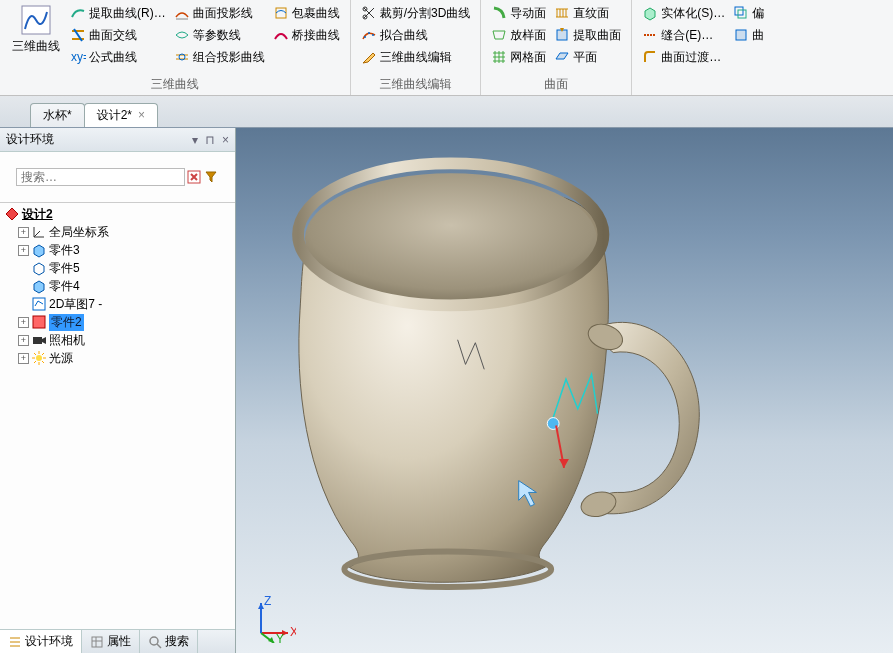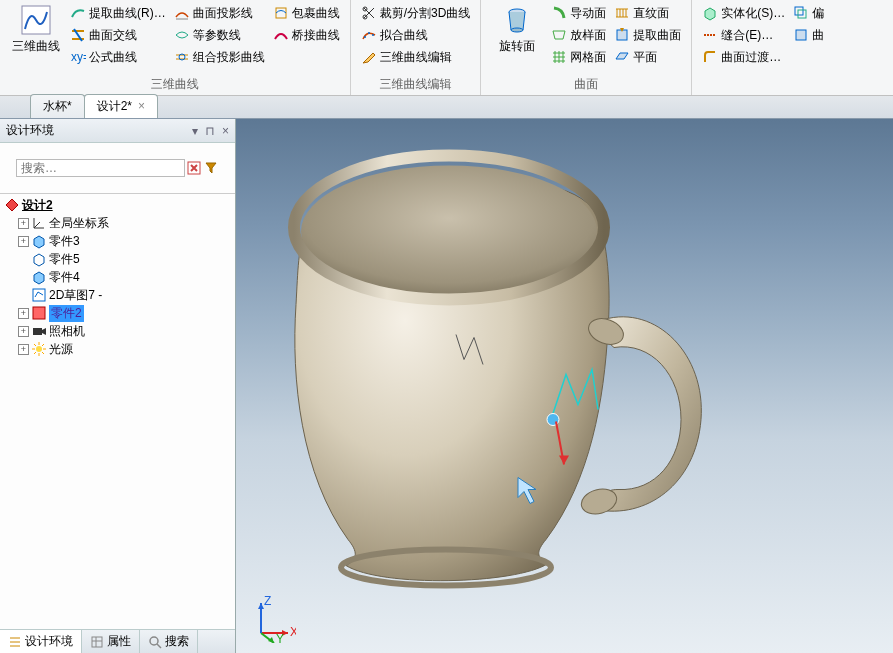--- a/index.html
+++ b/index.html
@@ -10,42 +10,42 @@
 .ribbon-group { border-right: 1px solid #d0d0d0; padding: 2px 6px 0 6px; display: flex; flex-direction: column; }
 .ribbon-group-body { flex: 1; display: flex; }
 .ribbon-group-title { text-align: center; color: #606060; font-size: 12px; padding: 2px 0; }
 .big-btn { display: flex; flex-direction: column; align-items: center; justify-content: flex-start; width: 60px; padding: 2px; cursor: pointer; }
 .big-btn .icon32 { width: 32px; height: 32px; margin-bottom: 2px; }
 .small-col { display: flex; flex-direction: column; }
 .small-btn { display: flex; align-items: center; height: 22px; padding: 0 4px; cursor: pointer; white-space: nowrap; text-align: right; }
 .small-btn .icon16 { width: 16px; height: 16px; margin-right: 3px; flex-shrink: 0; }
 
 
-.doc-tabs { height: 23px; background: linear-gradient(#e4e8ec,#d6dde4); display: flex; align-items: flex-end; padding-left: 30px; border-bottom: 1px solid #8899aa; }
+.doc-tabs { height: 32px; background: linear-gradient(#e4e8ec,#d6dde4); display: flex; align-items: flex-end; padding-left: 30px; border-bottom: 1px solid #8899aa; }
 .doc-tab { padding: 3px 12px; background: linear-gradient(#f4f6f8,#e8ecf0); border: 1px solid #9aa; border-bottom: none; border-radius: 4px 4px 0 0; margin-right: -1px; position: relative; cursor: pointer; font-size: 12px; }
 .doc-tab.active { background: #fff; z-index: 2; }
 .doc-tab .close { margin-left: 6px; color: #888; }
 
 
 .main { flex: 1; display: flex; overflow: hidden; }
 
 
 .left-panel { width: 236px; background: #fdfdfd; border-right: 1px solid #9aa; display: flex; flex-direction: column; }
 .panel-title { background: linear-gradient(#eef2f6,#dde4ea); padding: 3px 6px; border-bottom: 1px solid #bcc; display: flex; justify-content: space-between; align-items: center; }
 .panel-title .ctrls span { color: #667; margin-left: 4px; cursor: pointer; }
 .search-row { display: flex; align-items: center; border-bottom: 1px solid #ccc; padding: 16px; }
 .search-row input { flex: 1; border: 1px solid #bbb; height: 18px; padding: 0 4px; font-size: 12px; color: #888; }
 .search-row .sicon { width: 16px; height: 16px; margin-left: 1px; cursor: pointer; }
 .tree { flex: 1; overflow: auto; padding: 2px 0; }
 .tree-node { display: flex; align-items: center; height: 18px; padding-left: 4px; cursor: pointer; white-space: nowrap; }
 .tree-node .exp { width: 11px; height: 11px; border: 1px solid #888; font-size: 9px; line-height: 9px; text-align: center; margin-right: 2px; color: #555; background: #fff; }
 .tree-node .noexp { width: 13px; }
 .tree-node .ticon { width: 16px; height: 16px; margin-right: 2px; flex-shrink: 0; }
 .tree-node.depth1 { padding-left: 18px; }
-.tree-node.sel span.lbl { background: #3399ff; color: #4c1d95; padding: 0 2px; }
+.tree-node.sel span.lbl { background: #3399ff; color: #0f172a; padding: 0 2px; }
 .tree-node .lbl { font-size: 12px; }
 .tree-node.root .lbl { font-weight: bold; text-decoration: underline; }
 
 .panel-bottom-tabs { display: flex; background: linear-gradient(#eef2f6,#dde4ea); border-top: 1px solid #bcc; }
 .pbt { padding: 3px 8px; border-right: 1px solid #bcc; cursor: pointer; display: flex; align-items: center; font-size: 12px; }
 .pbt.active { background: #fff; }
 .pbt .picon { width: 14px; height: 14px; margin-right: 3px; }
 
 
 .viewport { flex: 1; position: relative; background: linear-gradient(#5d7894 0%, #7b95b0 20%, #9fb4c8 40%, #c6d3df 60%, #e8eef3 100%); overflow: hidden; }
@@ -155,28 +155,20 @@
               </svg></span>
             <span>三维曲线编辑</span>
           </div>
       </div>
     </div>
     <div class="ribbon-group-title">三维曲线编辑</div>
   </div>
 
   <div class="ribbon-group">
     <div class="ribbon-group-body">
-      <div class="big-btn">
-        <div class="icon32"><svg viewBox="0 0 32 32">
-              <ellipse cx="16" cy="8" rx="8" ry="3" fill="#cde" stroke="#06c"></ellipse>
-              <path d="M8 8 L10 26 L22 26 L24 8" fill="#acd" stroke="#06c"></path>
-              <ellipse cx="16" cy="26" rx="6" ry="2" fill="#9bc" stroke="#06c"></ellipse>
-            </svg></div>
-        <span>旋转面</span>
-      </div>
       <div class="small-col">
         <div class="small-btn">
             <span class="icon16"><svg viewBox="0 0 16 16">
                 <path d="M3 3 Q12 4 13 13" stroke="#4a4" fill="none" stroke-width="3"></path>
               </svg></span>
             <span>导动面</span>
           </div>
         <div class="small-btn">
             <span class="icon16"><svg viewBox="0 0 16 16">
                 <path d="M2 4 L14 4 M4 12 L12 12 M2 4 L4 12 M14 4 L12 12" stroke="#4a4" fill="#aec"></path>

